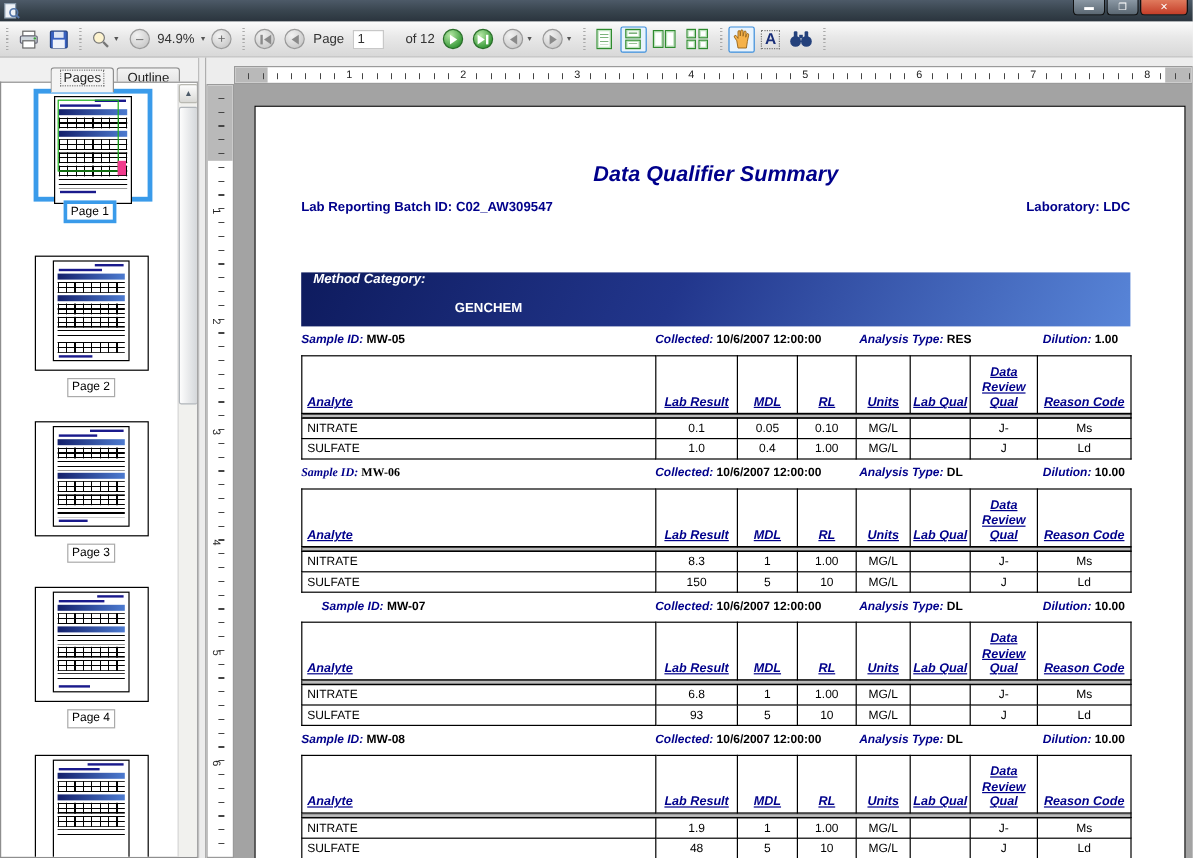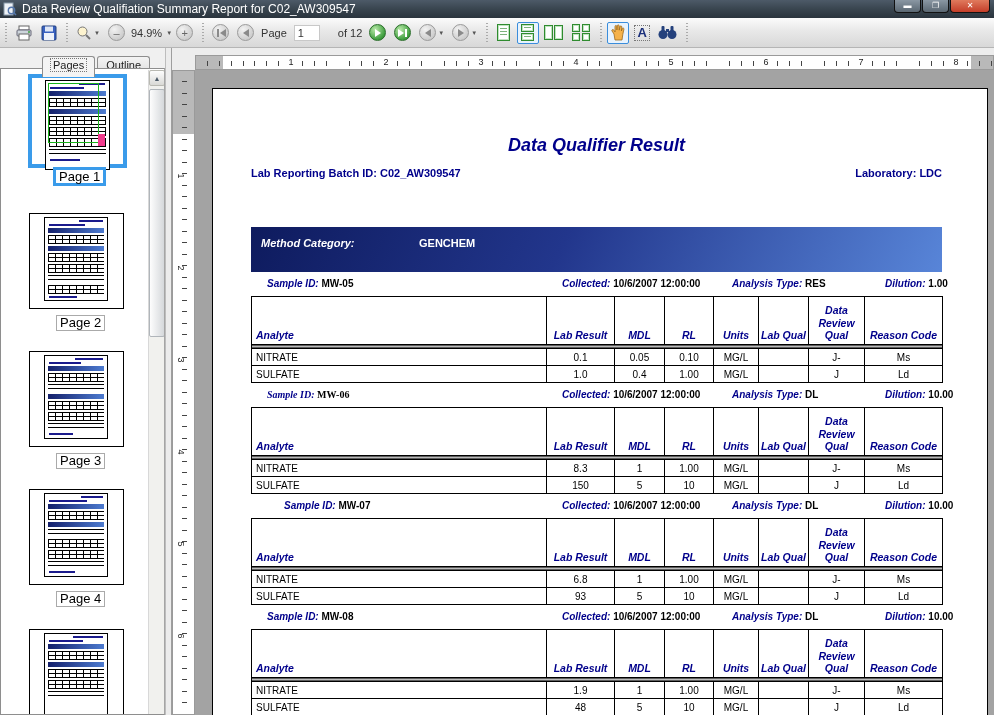--- a/index.html
+++ b/index.html
@@ -62,21 +62,21 @@
   .t-bar { height:5px; background:linear-gradient(90deg,#14206b,#4d7bd0); margin:2px 3px 0 3px; }
   .t-grid { height:9px; margin:2px 3px 0 3px;
     background:
       repeating-linear-gradient(to right,#000 0 1px,transparent 1px 7px),
       repeating-linear-gradient(to bottom,#000 0 1px,transparent 1px 4px);
     background-position:right; }
   .t-rows { height:8px; margin:2px 3px 0 3px;
     background:repeating-linear-gradient(to bottom,#000 0 1px,transparent 1px 4px); }
   .viewrect { position:absolute; left:2px; top:2px; right:10px; bottom:26px; border:1px solid #19b219; }
   .viewrect .pink { position:absolute; right:-7px; bottom:-4px; width:7px; height:12px; background:#f03a8c; }
-  .thumb-label { position:absolute; font-size:13px; color:#000; background:#fff;
+  .thumb-label { position:absolute; font-size:10px; color:#000; background:#fff;
     border:1px solid #aaa; padding:0 3px; line-height:14px;text-align:center; }
   .thumb-label.sel { border:3px solid #3a9bea; line-height:13px; }
   .sb-scroll { position:absolute; left:147px; top:1px; width:16px; height:645px; background:#f1f1ee;
     border-left:1px solid #d8d8d8; }
   .sb-btn { position:absolute; left:0; width:16px; height:16px;
     background:linear-gradient(#fdfdfd,#d9d9d6); border:1px solid #b9b9b2; border-radius:2px;
     font-size:7px; color:#4c5a68; text-align:center; line-height:15px; }
   .sb-thumb { position:absolute; left:0; top:19px; width:16px; height:248px;
     background:linear-gradient(90deg,#fdfdfd,#d5d8db); border:1px solid #b0b5ba; border-radius:2px; }
   .splitter { position:absolute; left:165px; top:48px; width:7px; height:667px; background:#ececec;
@@ -104,52 +104,51 @@
   .rc { position:absolute; left:38px; top:0; width:691px; color:#00008B; }
   .r-title { position:absolute; left:0; right:0; top:46px; text-align:center;
     font-size:18px; font-weight:bold; font-style:italic; color:#00008B; }
   .r-line1 { position:absolute; left:0; right:0; top:78px; display:flex; justify-content:space-between;
     font-size:11px; font-weight:bold; }
   .r-line2 { position:absolute; left:0; right:0; top:96px; display:flex; justify-content:space-between;
     font-size:11px; font-weight:bold; }
   .methodbar { position:absolute; left:0; top:138px; width:691px; height:45px;
     background:linear-gradient(115deg,#0e1b5e 0%,#22368c 45%,#5885d8 100%);
     color:#fff; font-size:11px; }
-  .mb-row { height:22px; display:flex; align-items:flex-end;gap:40px; }
+  .mb-row { height:22px; display:flex; align-items:flex-start; }
   .mb-lab { font-style:italic; font-weight:bold; width:128px; padding-left:10px; }
   .mb-val { font-weight:bold;margin-top:24px; }
   .mb-matrix { position:absolute; left:390px; display:flex; }
   .sections { position:absolute; left:0; top:189px; width:691px; }
   .section { margin-top:6px; }
   .section:first-of-type { margin-top:0; }
   .sinfo { position:relative; height:16px; font-size:10px; margin-bottom:2px; }
-  .si-lab { font-style:italic; font-weight:bold; color:#00008B;margin-left:16px; }
+  .si-lab { font-style:italic; font-weight:bold; color:#00008B; }
   .si-val { font-weight:bold; color:#000; }
   .si { position:absolute; top:0; white-space:nowrap; }
   .stable { border-collapse:collapse; table-layout:fixed; width:691px; background:#fff; }
   .stable col.c0{width:295px}.stable col.c1{width:68px}.stable col.c2{width:50px}.stable col.c3{width:49px}
   .stable col.c4{width:45px}.stable col.c5{width:50px}.stable col.c6{width:56px}.stable col.c7{width:78px}
   .stable th { border:1px solid #000; height:48px; vertical-align:bottom; text-align:center;
-    font-size:10.5px; font-style:italic; font-weight:bold; color:#00008B; padding:2px; line-height:1.2; }
+    font-size:10.5px; font-style:italic; font-weight:bold; color:#00008B; padding:2px; line-height:1.2;text-decoration:underline; }
   .stable th.left { text-align:left; padding-left:4px; }
   .stable td { border:1px solid #000; height:17px; font-size:10px; color:#000; text-align:center; padding:0 2px; }
   .stable td.left { text-align:left; padding-left:4px; }
   .stable tr.seprow td { height:4px; border-left:1px solid #000; border-right:1px solid #000;
     background:linear-gradient(to bottom,#bbb 0 2px,#000 2px 5px); padding:0; }
 </style>
 </head>
 <body>
 
 <div class="titlebar">
   <svg class="app-ico" viewBox="0 0 14 14">
     <rect x="1" y="1" width="9" height="12" fill="#eef2f7" stroke="#8899aa"></rect>
     <circle cx="8.5" cy="8.5" r="3.2" fill="none" stroke="#5577aa" stroke-width="1.4"></circle>
     <line x1="10.8" y1="10.8" x2="13" y2="13" stroke="#5577aa" stroke-width="1.6"></line>
   </svg>
-  <span>Data Review Qualifiation Summary Report for C02_AW309547</span>
   <div class="win-btns">
     <div class="win-btn">▬</div>
     <div class="win-btn">❐</div>
     <div class="win-btn close">✕</div>
   </div>
 </div>
 
 <div class="toolbar">
   <div class="grip"></div>
   <div class="tbtn">
@@ -394,21 +393,21 @@
     <span class="num" style="top:192px;">2</span>
     <span class="num" style="top:284px;">3</span>
     <span class="num" style="top:376px;">4</span>
     <span class="num" style="top:468px;">5</span>
     <span class="num" style="top:560px;">6</span>
   </div>
 
   <div class="pagebg">
     <div class="page">
       <div class="rc">
-        <div class="r-title">Data Qualifier Result</div>
+        <div class="r-title">Data Qualifier Summary</div>
 
         <div class="r-line1">
           <span>
             <span>Lab Reporting Batch ID:</span>
             <span>C02_AW309547</span>
           </span>
           <span>
             <span>Laboratory:</span>
             <span>LDC</span>
           </span>

